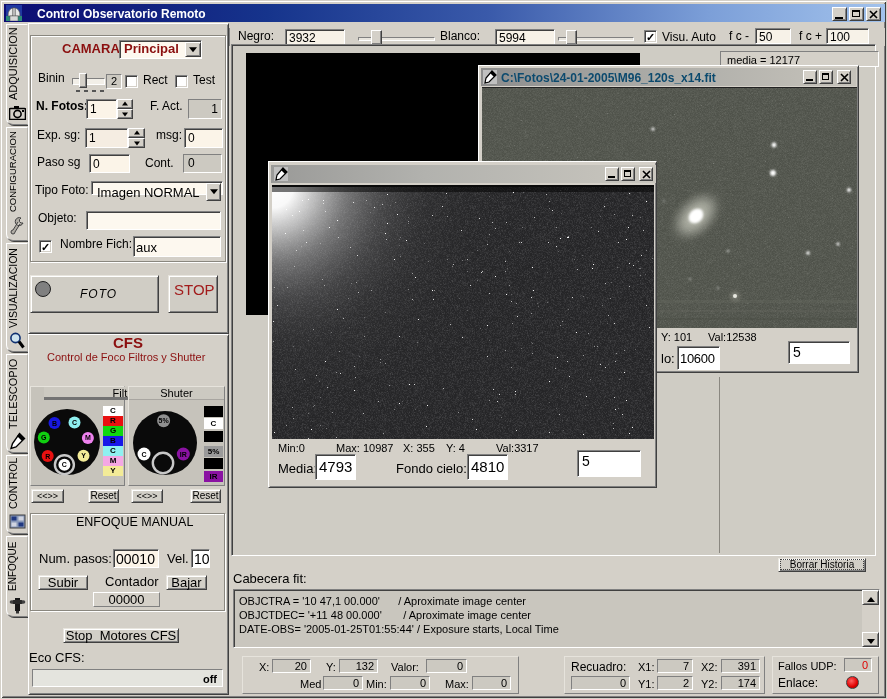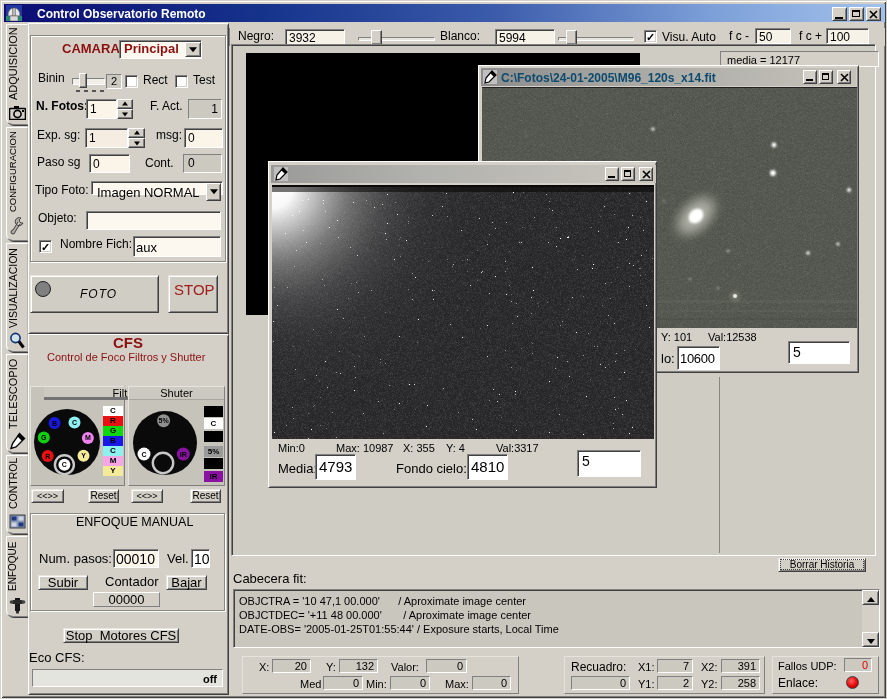--- a/index.html
+++ b/index.html
@@ -422,20 +422,20 @@
 
 <div class="lbl" style="left:570px;top:659px;font-size:12px;">Recuadro:</div>
 <div class="lbl" style="left:637px;top:660px;font-size:11px;">X1:</div>
 <div class="statbox" style="left:656px;top:658px;width:36px;height:14px;line-height:12px;">7</div>
 <div class="lbl" style="left:700px;top:660px;font-size:11px;">X2:</div>
 <div class="statbox" style="left:720px;top:658px;width:39px;height:14px;line-height:12px;">391</div>
 <div class="statbox" style="left:570px;top:675px;width:59px;height:14px;line-height:12px;">0</div>
 <div class="lbl" style="left:637px;top:677px;font-size:11px;">Y1:</div>
 <div class="statbox" style="left:656px;top:675px;width:36px;height:14px;line-height:12px;">2</div>
 <div class="lbl" style="left:700px;top:677px;font-size:11px;">Y2:</div>
-<div class="statbox" style="left:720px;top:675px;width:39px;height:14px;line-height:12px;">258</div>
+<div class="statbox" style="left:720px;top:675px;width:39px;height:14px;line-height:12px;">174</div>
 
 <div class="lbl" style="left:777px;top:659px;font-size:11px;">Fallos UDP:</div>
 <div class="statbox" style="left:843px;top:657px;width:28px;height:14px;line-height:12px;color:#e00000;">0</div>
 <div class="lbl" style="left:777px;top:675px;font-size:12px;">Enlace:</div>
 <div class="abs" style="left:845px;top:675px;width:13px;height:13px;border-radius:50%;background:radial-gradient(circle at 40% 35%,#ff6060,#e00000 60%,#900000);border:1px solid #404040;"></div>
 
 </div>
 
 </body></html>

